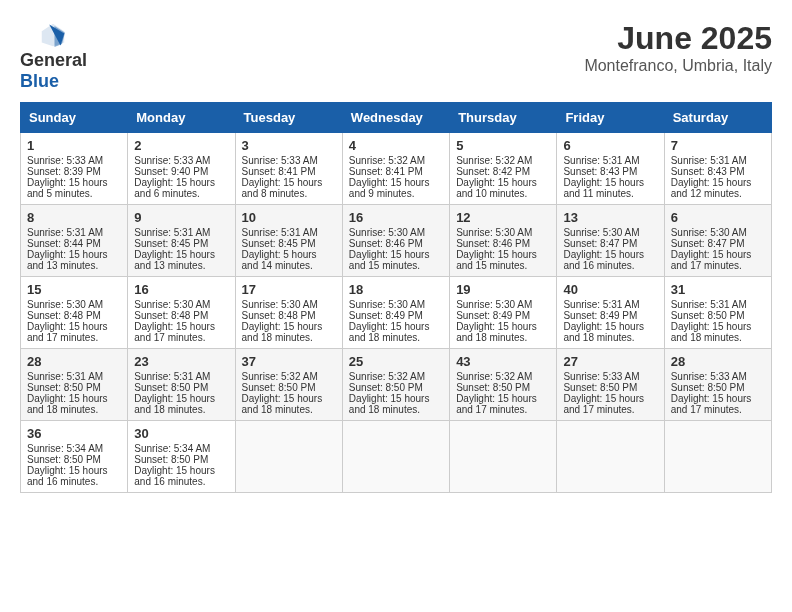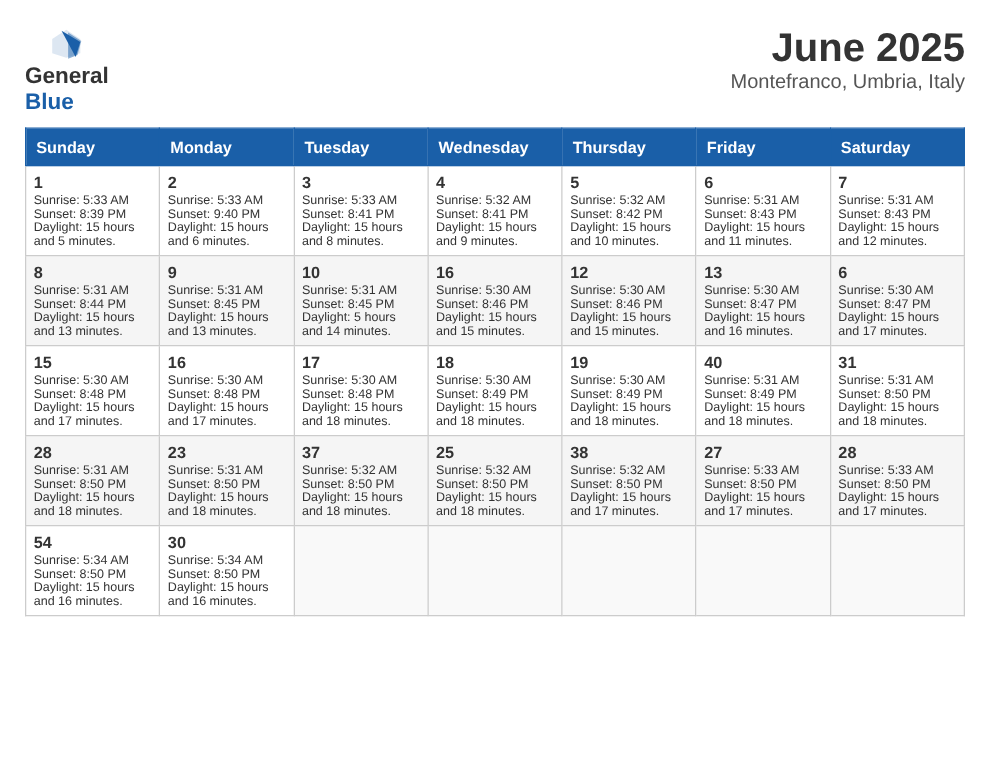--- a/index.html
+++ b/index.html
@@ -270,41 +270,41 @@
         <span>Sunset: 8:50 PM</span><br>
         <span>Daylight: 15 hours and 18 minutes.</span>
       </td>
         <td>
         <span class="day-number">25</span>
         <span>Sunrise: 5:32 AM</span><br>
         <span>Sunset: 8:50 PM</span><br>
         <span>Daylight: 15 hours and 18 minutes.</span>
       </td>
         <td>
-        <span class="day-number">38</span>
+        <span class="day-number">43</span>
         <span>Sunrise: 5:32 AM</span><br>
         <span>Sunset: 8:50 PM</span><br>
         <span>Daylight: 15 hours and 17 minutes.</span>
       </td>
         <td>
         <span class="day-number">27</span>
         <span>Sunrise: 5:33 AM</span><br>
         <span>Sunset: 8:50 PM</span><br>
         <span>Daylight: 15 hours and 17 minutes.</span>
       </td>
         <td>
         <span class="day-number">28</span>
         <span>Sunrise: 5:33 AM</span><br>
         <span>Sunset: 8:50 PM</span><br>
         <span>Daylight: 15 hours and 17 minutes.</span>
       </td>
       </tr>
       <tr>
         <td>
-        <span class="day-number">54</span>
+        <span class="day-number">36</span>
         <span>Sunrise: 5:34 AM</span><br>
         <span>Sunset: 8:50 PM</span><br>
         <span>Daylight: 15 hours and 16 minutes.</span>
       </td>
         <td>
         <span class="day-number">30</span>
         <span>Sunrise: 5:34 AM</span><br>
         <span>Sunset: 8:50 PM</span><br>
         <span>Daylight: 15 hours and 16 minutes.</span>
       </td>

